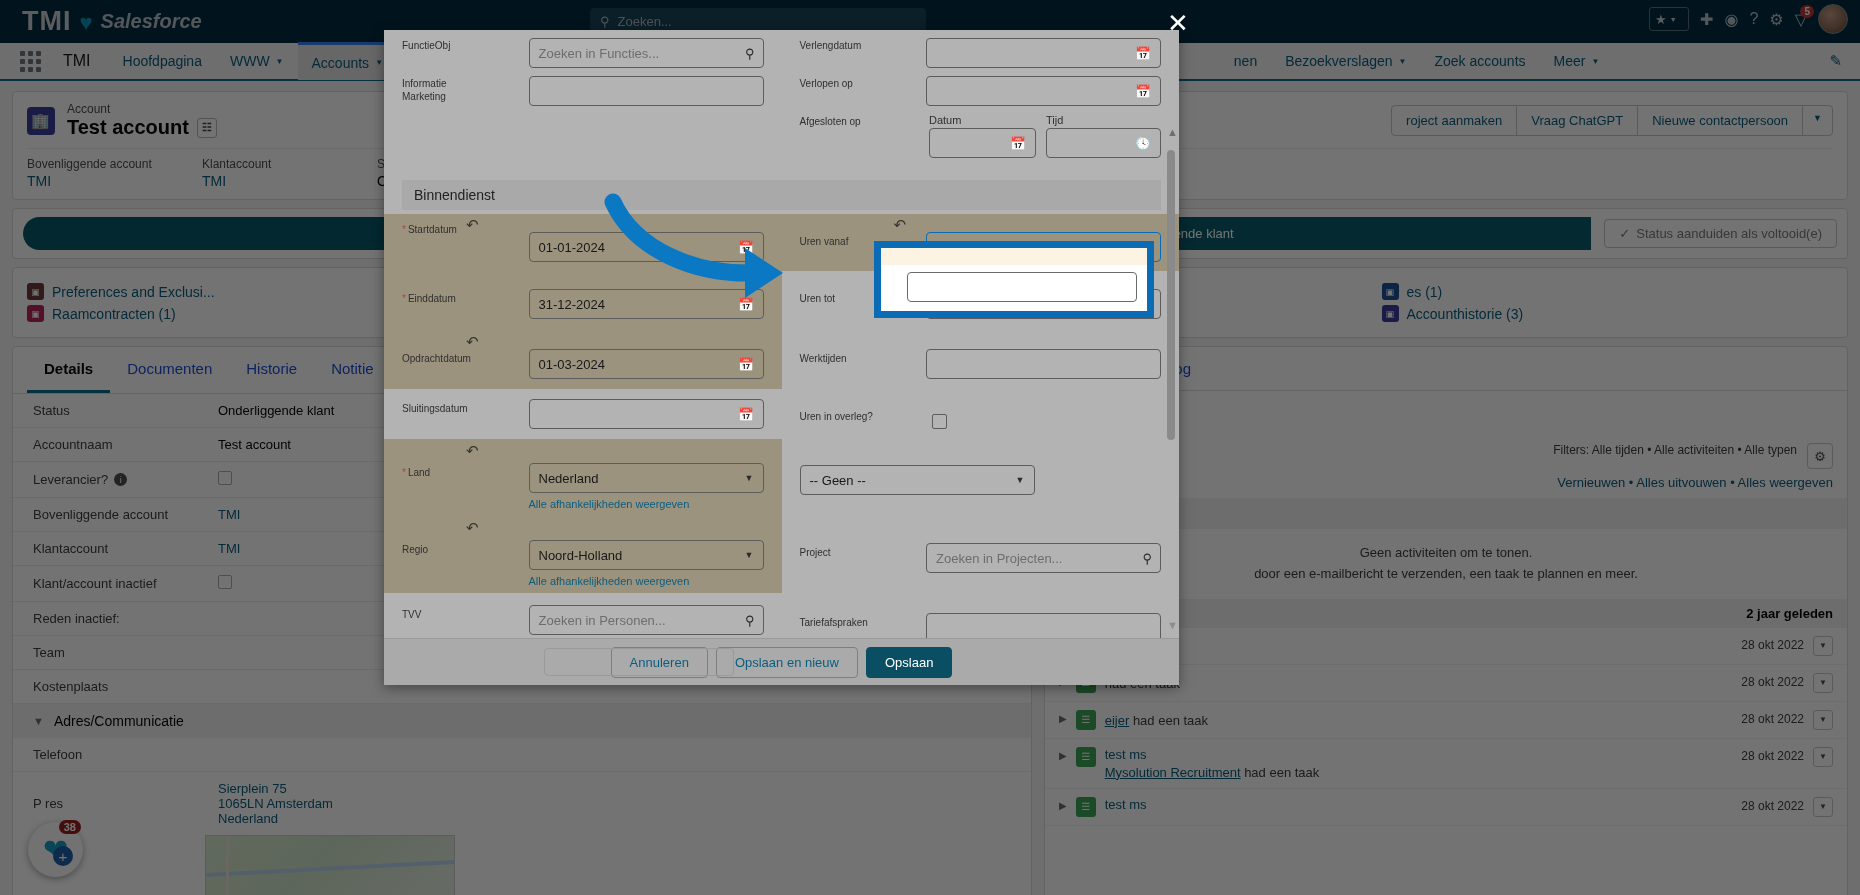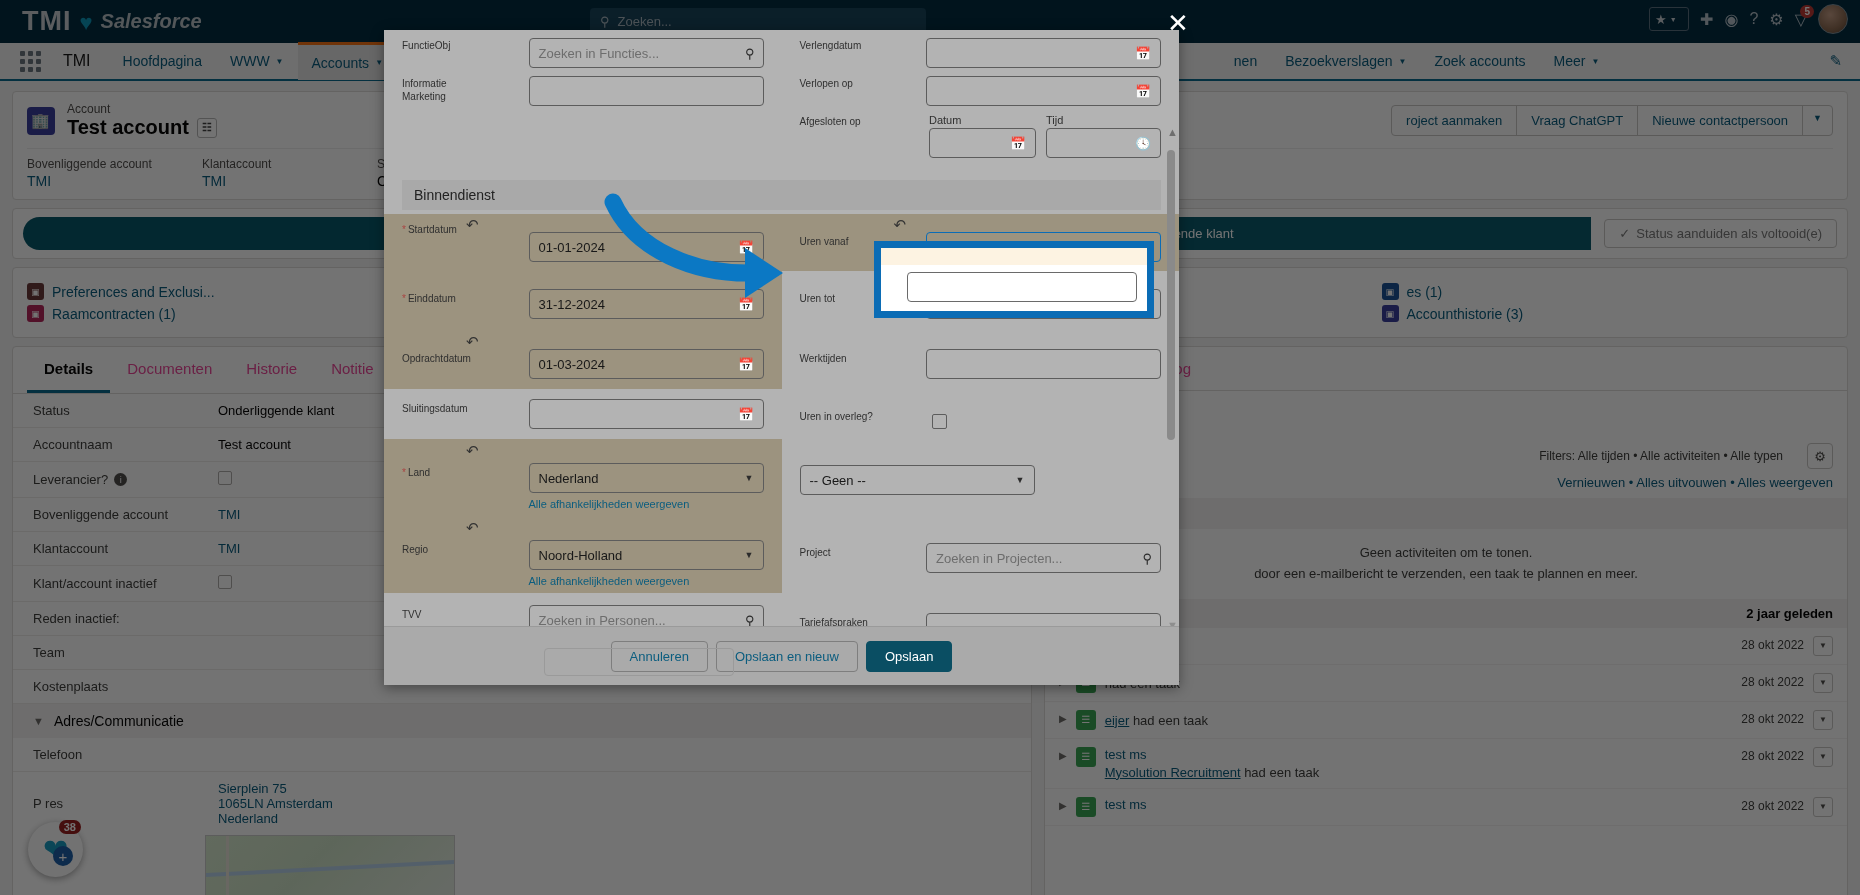--- a/index.html
+++ b/index.html
@@ -51,21 +51,21 @@
     display: flex; align-items: center; position: relative;
   }
   .waffle { margin-left: 20px; display: grid; grid-template-columns: repeat(3, 5px); gap: 3px; }
   .waffle i { width: 5px; height: 5px; background: #6d7880; border-radius: 1px; display: block; }
   .app-name { font-size: 16px; color: #181818; margin-left: 22px; font-weight: 400; }
   .nav-items { display: flex; align-items: center; margin-left: 18px; height: 38px; }
   .nav-item {
     display: flex; align-items: center; gap: 6px; padding: 0 14px; height: 38px;
     font-size: 14px; color: #0b5d7f; cursor: pointer;
   }
-  .nav-item.active { background: #e5e5e5; border-top: 3px solid #f97316; }
+  .nav-item.active { background: #e5e5e5; border-top: 3px solid #3b82f6; }
   .nav-caret { font-size: 8px; color: #0b5d7f; }
   .pencil-nav { position: absolute; right: 18px; color: #0b5d7f; font-size: 15px; }
 
   .page-body { position: relative; height: calc(895px - 81px); background: #f3f3f3; }
 
   .card {
     background: #fff; border: 1px solid #dddbda; border-radius: 4px; margin: 10px 12px;
   }
   .hdr-card { margin: 10px 12px 0 12px; padding: 10px 14px 10px 14px; display: flex; flex-direction: column; }
   .hdr-top { display: flex; align-items: center; gap: 12px; }
@@ -101,34 +101,34 @@
   .rel-card { margin: 8px 12px 0 12px; padding: 10px 14px; display: flex; flex-wrap: wrap; }
   .rel-col { width: 25%; }
   .rel-item { display: flex; align-items: center; gap: 8px; margin: 5px 0; font-size: 14px; color: #0b5d7f; }
   .rel-ic { width: 17px; height: 17px; border-radius: 3px; display: flex; align-items: center; justify-content: center; color: #fff; font-size: 9px; }
 
   .main-cols { display: flex; margin: 8px 12px 0 12px; gap: 12px; }
   .col-left { flex: 0 0 1020px; background: #fff; border: 1px solid #dddbda; border-radius: 4px; }
   .col-right { flex: 1; background: #fff; border: 1px solid #dddbda; border-radius: 4px; }
 
   .tabs { display: flex; border-bottom: 1px solid #dddbda; padding: 0 14px; }
-  .tab { font-size: 15px; color: #ec4899; padding: 13px 17px; }
+  .tab { font-size: 15px; color: #1d4ed8; padding: 13px 17px; }
   .tab.active { color: #080707; font-weight: bold; border-bottom: 3px solid #0b6a8e; }
 
   .detail-row { display: flex; padding: 9px 20px; border-bottom: 1px solid #eeebe9; font-size: 13px; }
   .detail-label { width: 185px; color: #3e3e3c; display: flex; align-items: center; gap: 6px; }
   .detail-value { color: #080707; }
   .detail-value.link { color: #0b5d7f; }
   .cbox { width: 14px; height: 14px; border: 1px solid #b0adab; border-radius: 2px; display: inline-block; background: #fff; }
   .info-dot { width: 13px; height: 13px; border-radius: 50%; background: #514f4d; color: #fff; font-size: 9px; display:flex; align-items:center; justify-content:center; }
   .section-head { background: #f3f2f2; padding: 9px 20px; font-size: 14px; color: #080707; display: flex; gap: 10px; align-items: center; }
 
   .right-head { padding: 10px 14px; display: flex; align-items: center; gap: 8px; }
   .composer-btn { border: 1px solid #c9c7c5; border-radius: 4px; height: 28px; display: flex; align-items:center; padding: 0 10px; font-size: 13px; color:#0b5d7f;}
-  .filters-line { text-align: right; padding: 4px 14px; font-size: 12px; color: #3e3e3c; display: flex; justify-content: flex-end; align-items: center; gap: 24px; }
+  .filters-line { text-align: right; padding: 4px 14px; font-size: 12px; color: #3e3e3c; display: flex; justify-content: flex-end; align-items: flex-start; gap: 10px; }
   .gear-btn { width: 26px; height: 26px; border: 1px solid #c9c7c5; border-radius: 4px; display:flex; align-items:center; justify-content:center; font-size: 13px; color:#514f4d;}
   .links-line { text-align: right; padding: 2px 14px 8px 14px; font-size: 13px; color: #0b5d7f; }
   .overdue-head { background: #f3f2f2; padding: 8px 14px; font-size: 13px; font-weight: bold; color:#080707; }
   .empty-msg { text-align: center; font-size: 13px; color: #3e3e3c; padding: 14px 30px; line-height: 1.6; }
   .time-head { background: #f3f2f2; padding: 7px 14px; font-size: 13px; font-weight: bold; color:#080707; text-align: right; }
   .act-row { display: flex; align-items: flex-start; padding: 8px 14px; font-size: 13px; gap: 9px; border-bottom: 1px solid #f3f2f2; }
   .act-chev { color: #706e6b; font-size: 10px; margin-top: 3px; }
   .act-ic { width: 20px; height: 20px; background: #3ba755; border-radius: 3px; color: #fff; font-size: 10px; display:flex; align-items:center; justify-content:center;}
   .act-body { flex: 1; }
   .act-title { color: #0b5d7f; }
@@ -193,21 +193,21 @@
   .fcaret { font-size: 9px; color: #2b2b2b; }
   .dep-link { font-size: 11px; color: #0b5d7f; margin-top: 5px; }
   .undo-inline { position: absolute; right: 285px; top: 3px; font-size: 15px; color: #333; }
   .fcheck { width: 15px; height: 15px; border: 1px solid #5c5c5c; border-radius: 2px; background: transparent; margin-top: 9px; }
 
   .sectionbar { background: #a9a9a9; margin: 12px 18px 4px 18px; padding: 7px 12px; font-size: 14px; color: #222; }
 
   .subfield-label { font-size: 11px; color: #2f2f2f; margin-bottom: 2px; }
 
   .modal-footer {
-    position: absolute; left: 0; right: 0; bottom: 0; height: 59px; background: #aaaaaa;
+    position: absolute; left: 0; right: 0; bottom: 0; height: 47px; background: #aaaaaa;
     display: flex; align-items: center; justify-content: center; gap: 8px;
     border-top: 1px solid #9a9a9a;
   }
   .mbtn { border: 1px solid #7e7e7e; border-radius: 4px; padding: 7px 18px; font-size: 13px; color: #0b5d7f; background: transparent; }
   .mbtn.primary { background: #0a4e63; color: #fff; border-color: #0a4e63; }
   .ghost-input { position: absolute; left: 160px; bottom: 9px; width: 190px; height: 28px; border: 1px solid #9a9a9a; border-radius: 4px; }
 
   .modal-scrollbar {
     position: absolute; right: 4px; top: 120px; width: 8px; height: 290px;
     background: #8a8a8a; border-radius: 4px;

